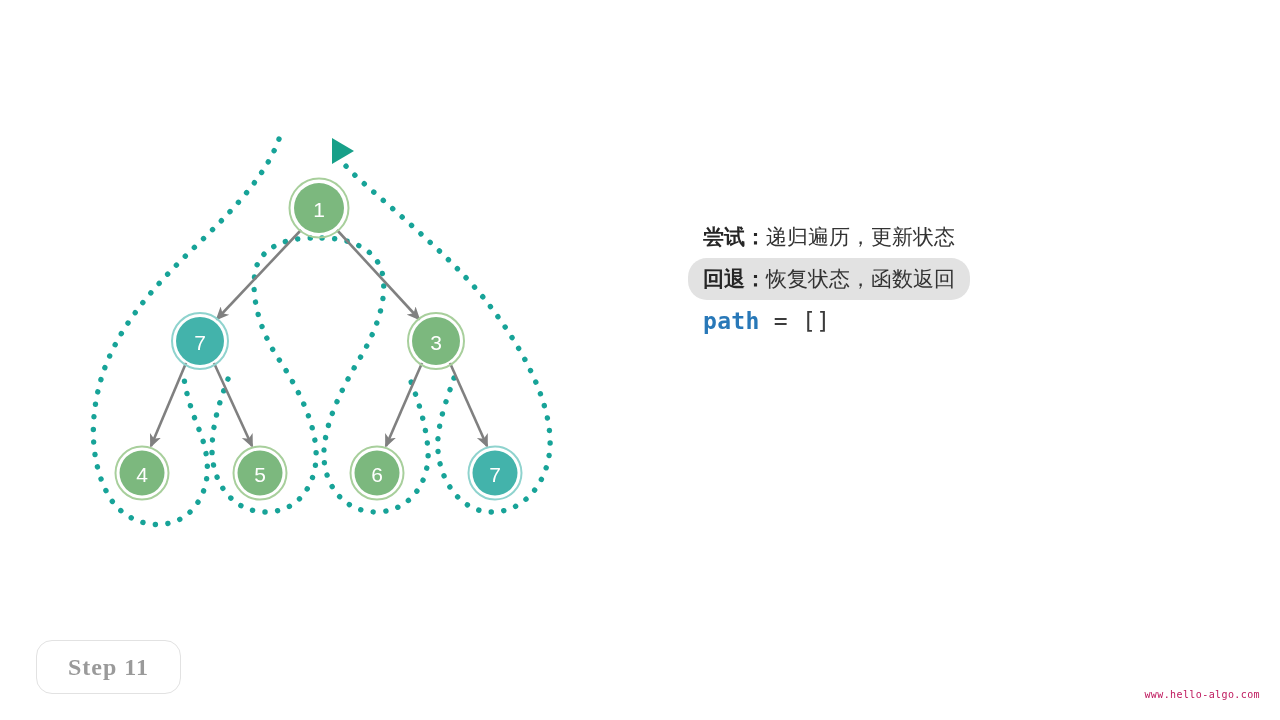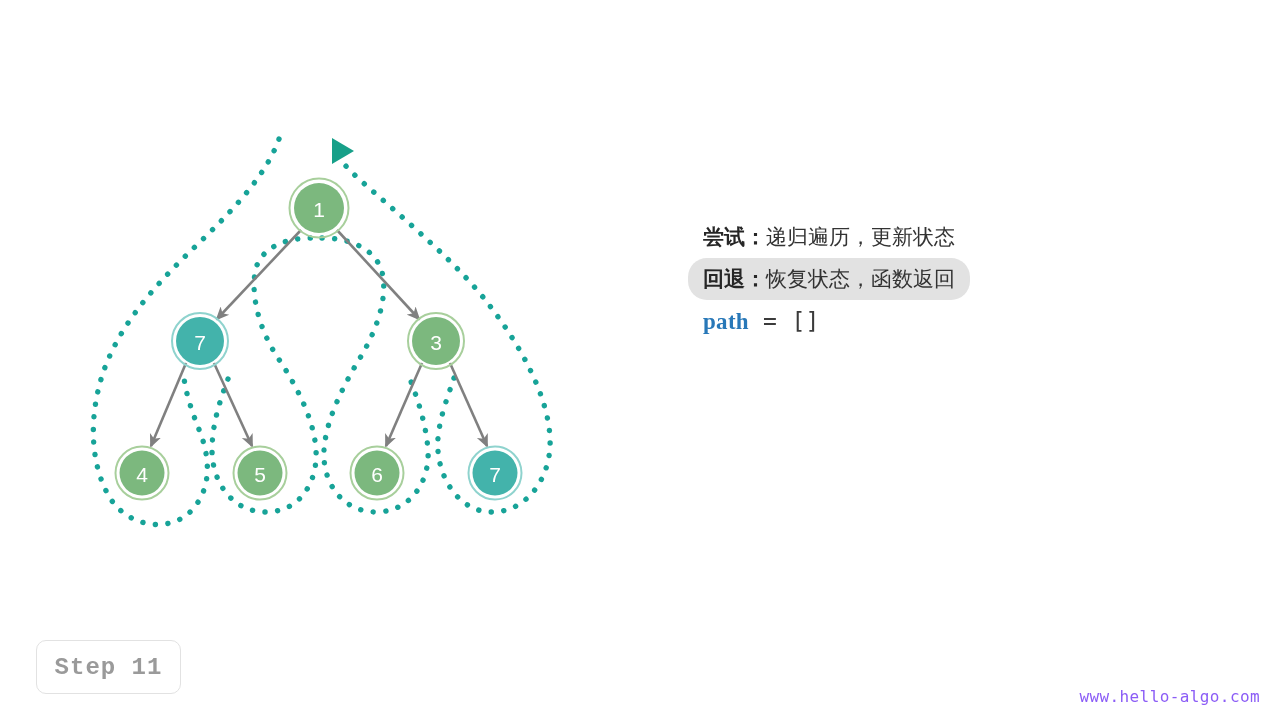--- a/index.html
+++ b/index.html
@@ -62,51 +62,51 @@
   .code-line {
     font-family: "DejaVu Sans Mono", "Liberation Mono", monospace;
     font-size: 23px;
     white-space: pre;
     padding: 0 15px;
     height: 42px;
     line-height: 42px;
     color: #3b3b3b;
     letter-spacing: 0.3px;
   }
-  .var-path { color: #2878b8; font-weight: bold; font-family: Liberation Serif, serif; }
+  .var-path { color: #2878b8; font-weight: bold; }
   .var-res  { color: #2e9e8b; font-weight: bold; }
   .spacer { height: 76px; }
 
   
   #step-badge {
     position: absolute;
     left: 36px;
     top: 640px;
     width: 145px;
     height: 54px;
     border: 1px solid #e2e2e2;
-    border-radius: 10px;
+    border-radius: 16px;
     background: #ffffff;
     display: flex;
     align-items: center;
     justify-content: center;
-    font-family: Liberation Mono, monospace;
+    font-family: Liberation Serif, serif;
     font-size: 24px;
     font-weight: bold;
     color: #9a9a9a;
     letter-spacing: 1px;
   }
   
   #watermark {
     position: absolute;
     right: 20px;
-    bottom: 14px;
+    bottom: 20px;
     font-family: "DejaVu Sans Mono", "Liberation Mono", monospace;
-    font-size: 16px;
-    color: #8b5cf6;
+    font-size: 10px;
+    color: #be185d;
     letter-spacing: 0.4px;
   }
 </style>
 </head>
 <body>
 
 <div id="stage">
 
   <div id="diagram">
     <svg width="520" height="420" viewBox="0 0 520 420">

